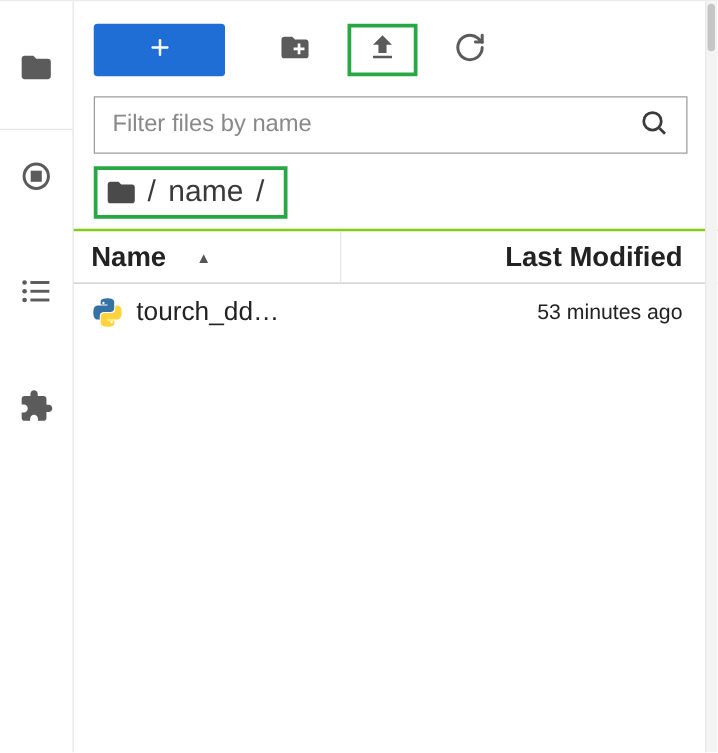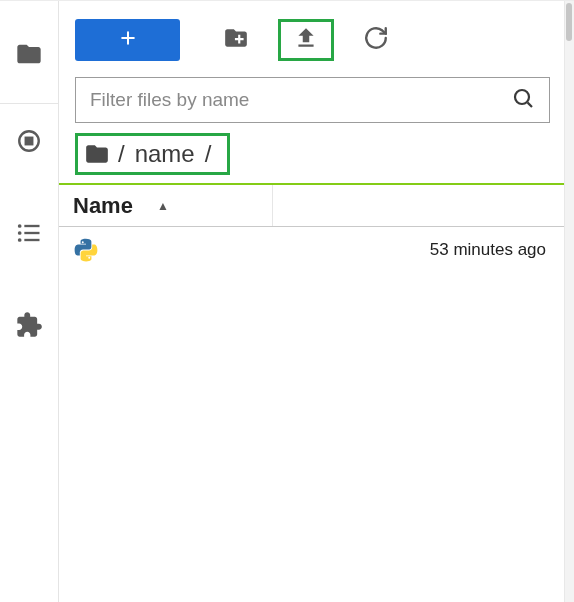--- a/index.html
+++ b/index.html
@@ -282,27 +282,31 @@
       <span class="bc-text">name</span>
       <span class="bc-text">/</span>
     </div>
   </div>
 
   <div class="header-row">
     <div class="col-name">
       <span>Name</span>
       <span class="sort-arrow">▲</span>
     </div>
+    <div class="col-mod">
+      <span>Last Modified</span>
+    </div>
   </div>
 
   <div class="file-list">
     <div class="file-row">
       <span class="file-icon">
         <svg viewBox="0 0 32 32">
             <path fill="#3571a3" d="M15.9 2c-7 0-6.6 3-6.6 3v3.2h6.7v1H6.6S2 8.6 2 15.9s4 7 4 7h2.4v-3.4s-.1-4 3.9-4h6.6s3.7.1 3.7-3.6V5.7S23.2 2 15.9 2zM12 5.3a1.2 1.2 0 1 1 0 2.4 1.2 1.2 0 0 1 0-2.4z"></path>
             <path fill="#ffd43b" d="M16.1 30c7 0 6.6-3 6.6-3v-3.2H16v-1h9.4S30 23.4 30 16.1s-4-7-4-7h-2.4v3.4s.1 4-3.9 4h-6.6s-3.7-.1-3.7 3.6v6.2S8.8 30 16.1 30zM20 26.7a1.2 1.2 0 1 1 0-2.4 1.2 1.2 0 0 1 0 2.4z"></path>
           </svg>
       </span>
+      <span class="file-name">tourch_dd…</span>
       <span class="file-mod">53 minutes ago</span>
     </div>
   </div>
   <div class="scrollbar-stub"></div>
 </div>
 
 </body></html>

